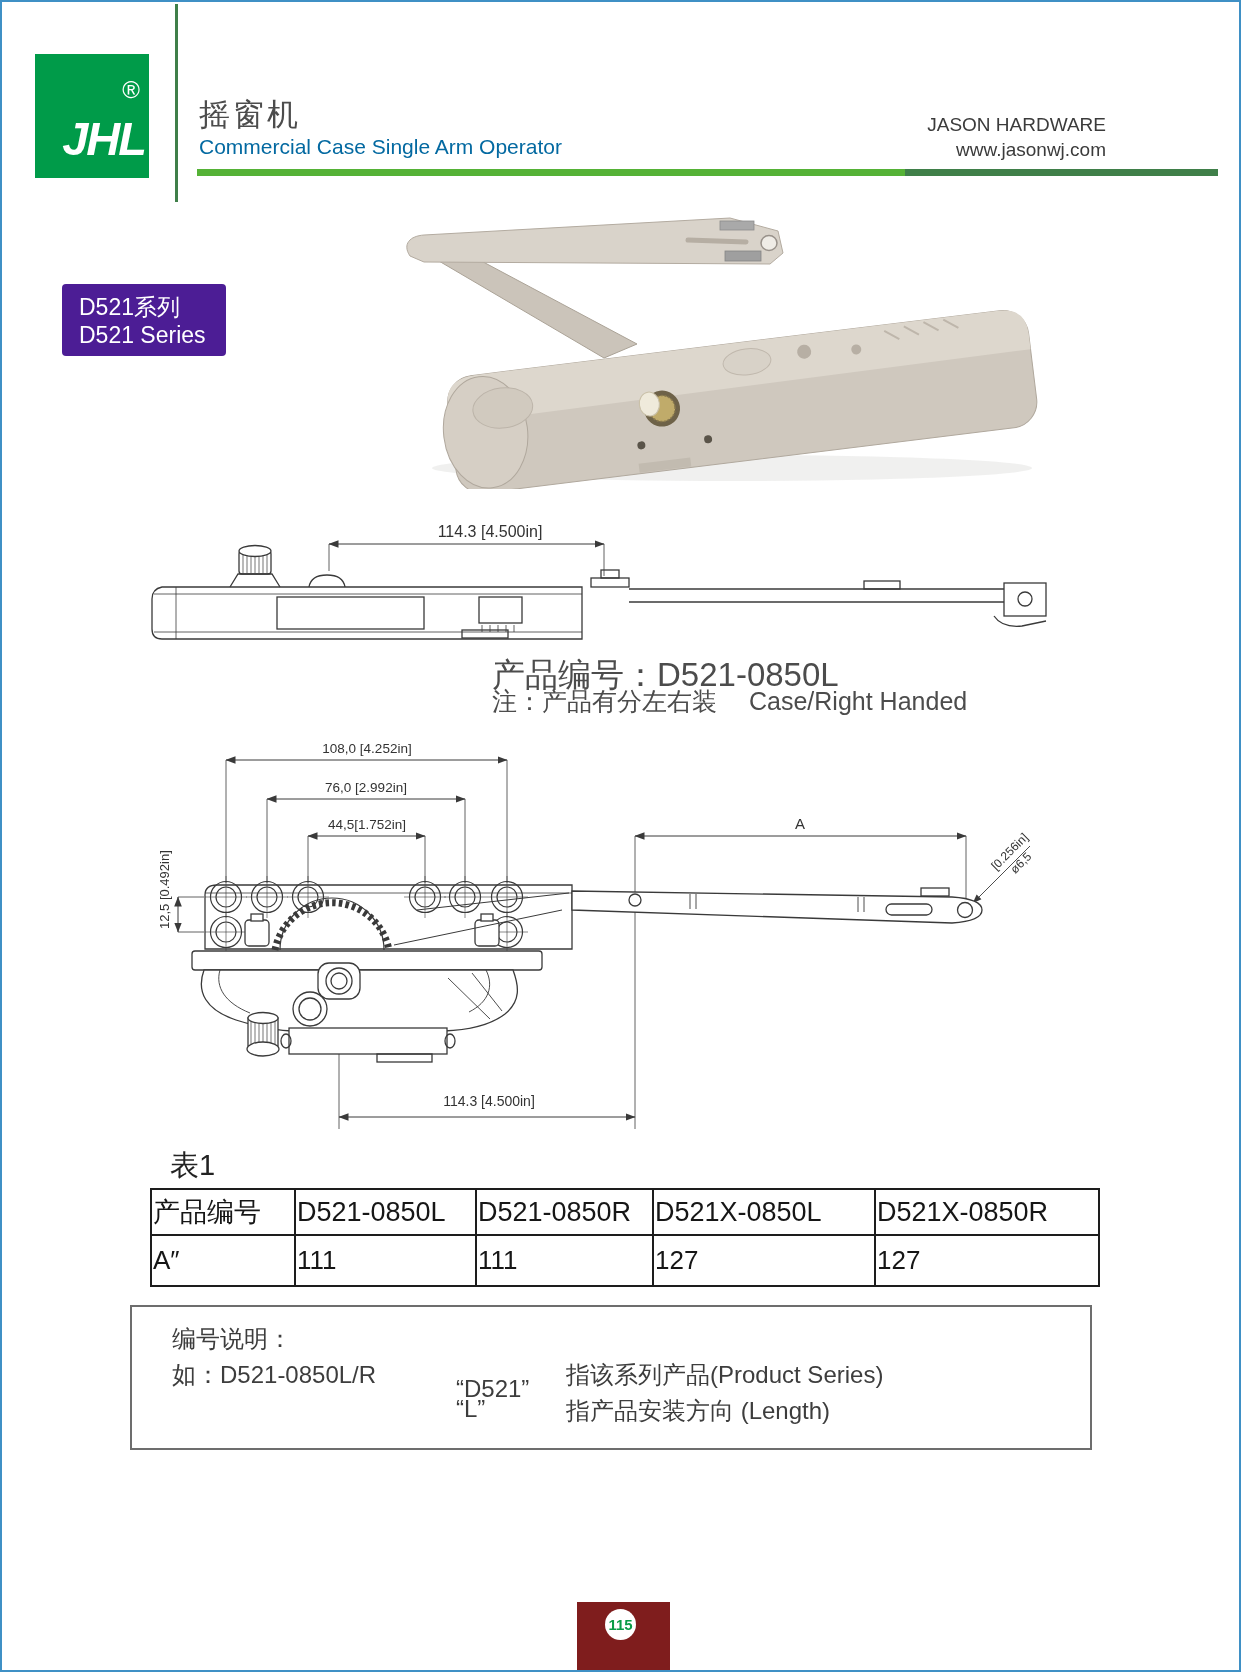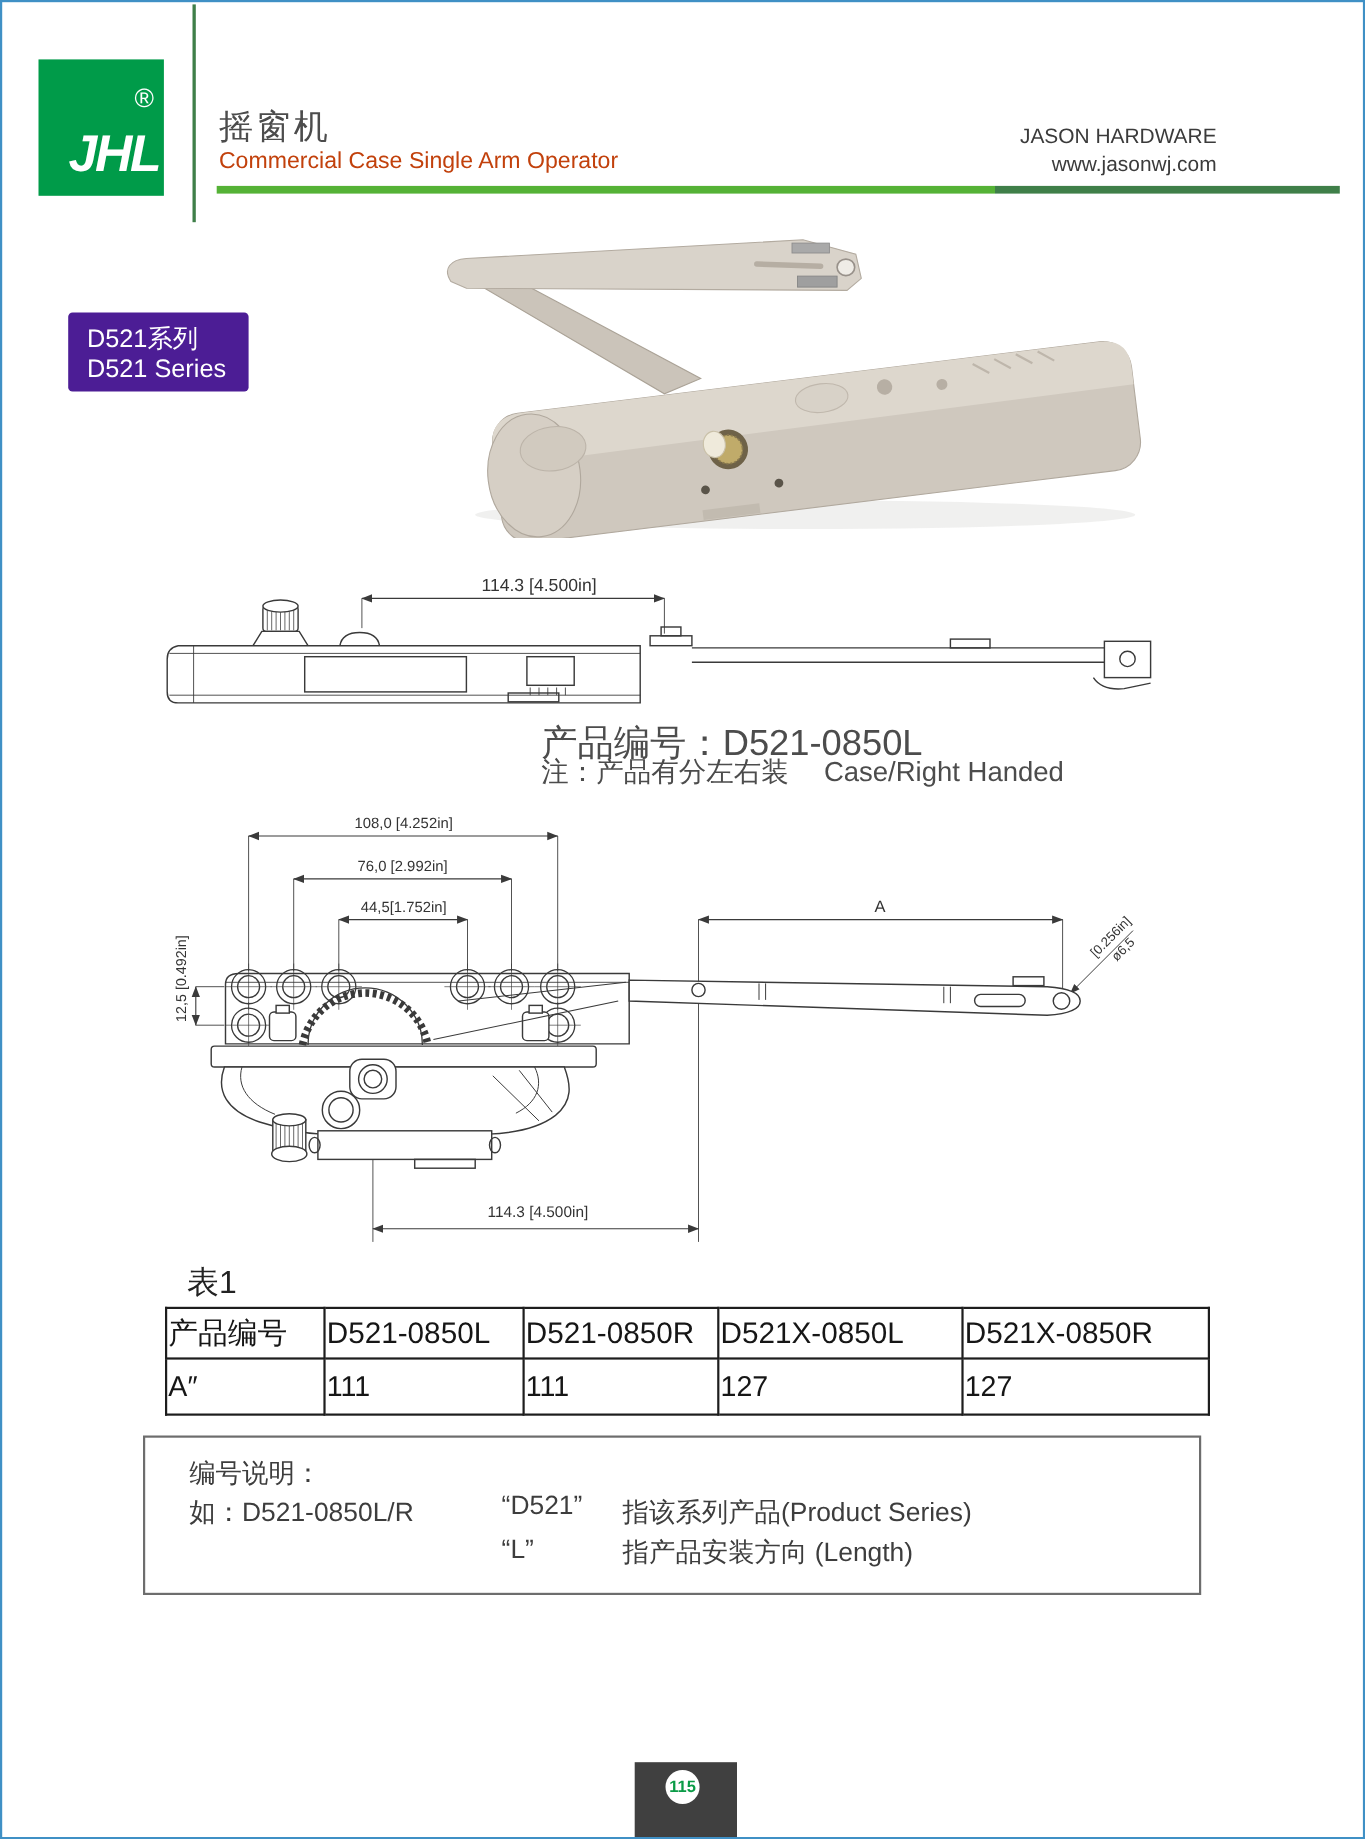--- a/index.html
+++ b/index.html
@@ -6,42 +6,42 @@
   .page{position:relative;width:1241px;height:1672px;background:#fff;border:2px solid #3f90c5;
         box-sizing:border-box;overflow:hidden;font-family:"Liberation Sans",sans-serif;}
   .abs{position:absolute;}
   
   .logo{left:33px;top:52px;width:114px;height:124px;background:#009b49;}
   .logo-r{position:absolute;right:9px;top:22px;font-size:24px;color:#fff;}
   .logo-jhl{position:absolute;left:0;right:4px;bottom:12px;text-align:right;color:#fff;
             font-size:47px;font-weight:bold;font-style:italic;letter-spacing:-2px;}
   .divider{left:173px;top:2px;width:3px;height:198px;background:#3f7f49;}
   .title-zh{left:197px;top:92px;font-size:31px;color:#4c4c4c;letter-spacing:3px;}
-  .title-en{left:197px;top:133px;font-size:21px;color:#c2410c;}
+  .title-en{left:197px;top:133px;font-size:21px;color:#0369a1;}
   .company-block{right:133px;top:110px;text-align:right;font-size:19px;color:#3b3b3b;line-height:25px;}
   .accent-bar{left:195px;top:167px;width:1021px;height:7px;
      background:linear-gradient(90deg,#55b236 0,#55b236 69.3%,#3f7f49 69.3%,#3f7f49 100%);}
   
   .badge{left:60px;top:282px;width:164px;height:72px;border-radius:4px;background:#4c1d95;
          color:#fff;font-size:23px;line-height:28px;padding:9px 0 0 17px;box-sizing:border-box;}
   
   .code-line{left:490px;top:651px;font-size:33px;color:#4c4c4c;}
   .note-line{left:490px;top:683px;font-size:25px;color:#4c4c4c;}
   .note-en{margin-left:32px;}
   
   .tbl-caption{left:168px;top:1144px;font-size:29px;color:#222;}
   table.spec{position:absolute;left:148px;top:1186px;border-collapse:collapse;table-layout:fixed;}
   table.spec td{border:2px solid #1d1d1d;text-align:left;vertical-align:middle;color:#161616;}
   table.spec tr.head td{height:42px;font-size:27px;}
   table.spec tr.vals td{height:47px;font-size:26px;}
   
   .notes{left:128px;top:1303px;width:962px;height:145px;border:2px solid #6d6d6d;box-sizing:border-box;padding-left:20px;}
   .notes span{position:absolute;font-size:24px;color:#3d3d3d;white-space:nowrap;}
   
-  .foot-badge{left:575px;top:1600px;width:93px;height:68px;background:#404040;}
+  .foot-badge{left:575px;top:1600px;width:93px;height:68px;background:#7f1d1d;}
   .foot-circle{position:absolute;left:28px;top:7px;width:31px;height:31px;border-radius:50%;
                background:#fff;color:#0a9b46;font-size:15px;font-weight:bold;line-height:31px;text-align:center;}
   svg text{font-family:"Liberation Sans",sans-serif;}
 </style>
 </head>
 <body>
 
 <div class="page">
 
   <div class="abs logo">
@@ -258,21 +258,21 @@
       <td>111</td>
       <td>127</td>
       <td>127</td>
     </tr>
   </tbody>
     </table>
 
   <div class="abs notes">
     <span style="left:40px;top:16px">编号说明：</span>
     <span style="left:40px;top:52px">如：D521-0850L/R</span>
-    <span style="left:324px;top:48px">“D521”</span>
+    <span style="left:324px;top:68px">“D521”</span>
     <span style="left:434px;top:52px">指该系列产品(Product Series)</span>
     <span style="left:324px;top:88px">“L”</span>
     <span style="left:434px;top:88px">指产品安装方向 (Length)</span>
   </div>
 
   <div class="abs foot-badge">
     <div class="foot-circle">115</div>
   </div>
 
 </div>

